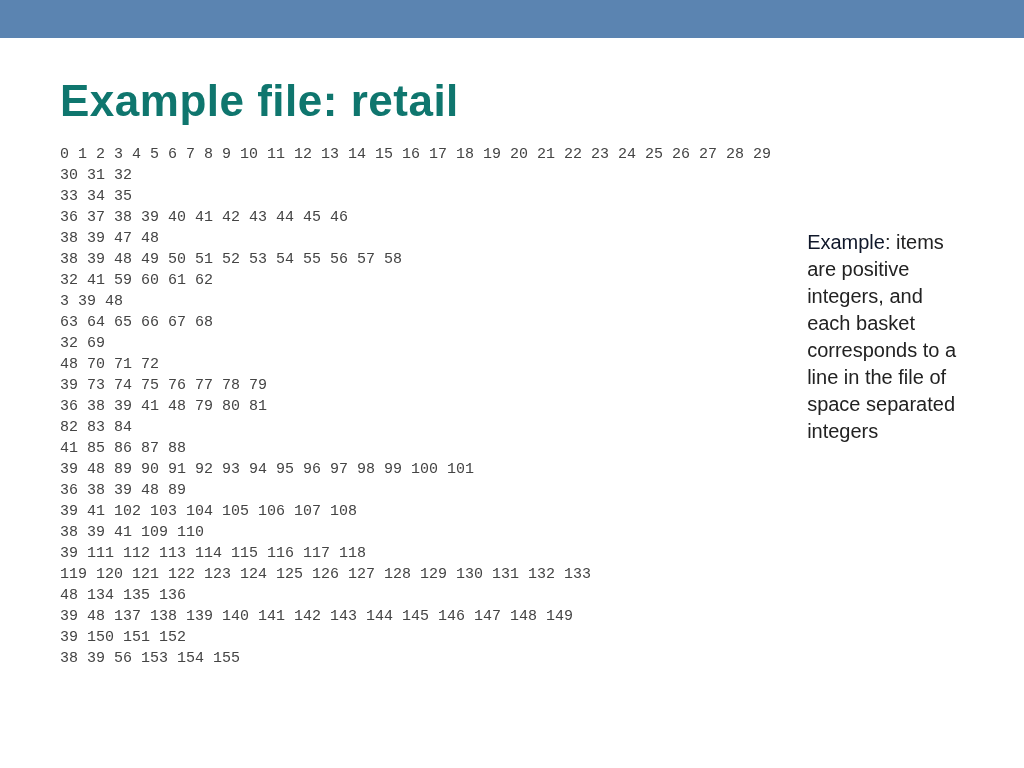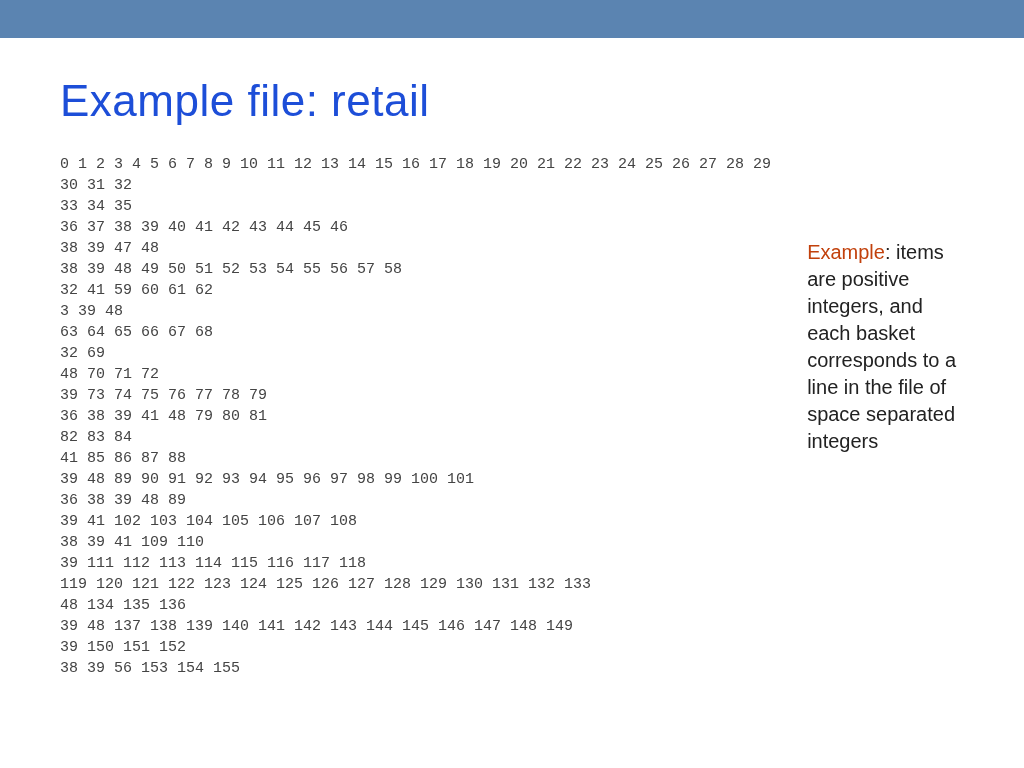--- a/index.html
+++ b/index.html
@@ -15,23 +15,23 @@
   .top-bar {
     width: 100%;
     height: 38px;
     background: #5B84B1;
   }
   .slide {
     padding: 0 60px;
   }
   .title {
     font-size: 44px;
-    color: #1d4ed8;
-    font-weight: 400;
-    margin: 38px 0 28px 0;
+    color: #0f766e;
+    font-weight: 700;
+    margin: 38px 0 18px 0;
     letter-spacing: 0.5px;
   }
   .content-row {
     display: flex;
     align-items: flex-start;
     gap: 36px;
   }
   .file-block {
     font-family: "Courier New", Courier, monospace;
     font-size: 15px;
@@ -41,21 +41,21 @@
     flex: 0 0 auto;
   }
   .note {
     font-size: 20px;
     color: #222;
     line-height: 1.35;
     margin-top: 85px;
     max-width: 285px;
   }
   .note .green {
-    color: #c2410c;
+    color: #0f172a;
   }
 </style>
 </head>
 <body>
 
 <div class="top-bar"></div>
 
 <div class="slide">
 
   <h1 class="title">Example file: retail</h1>

